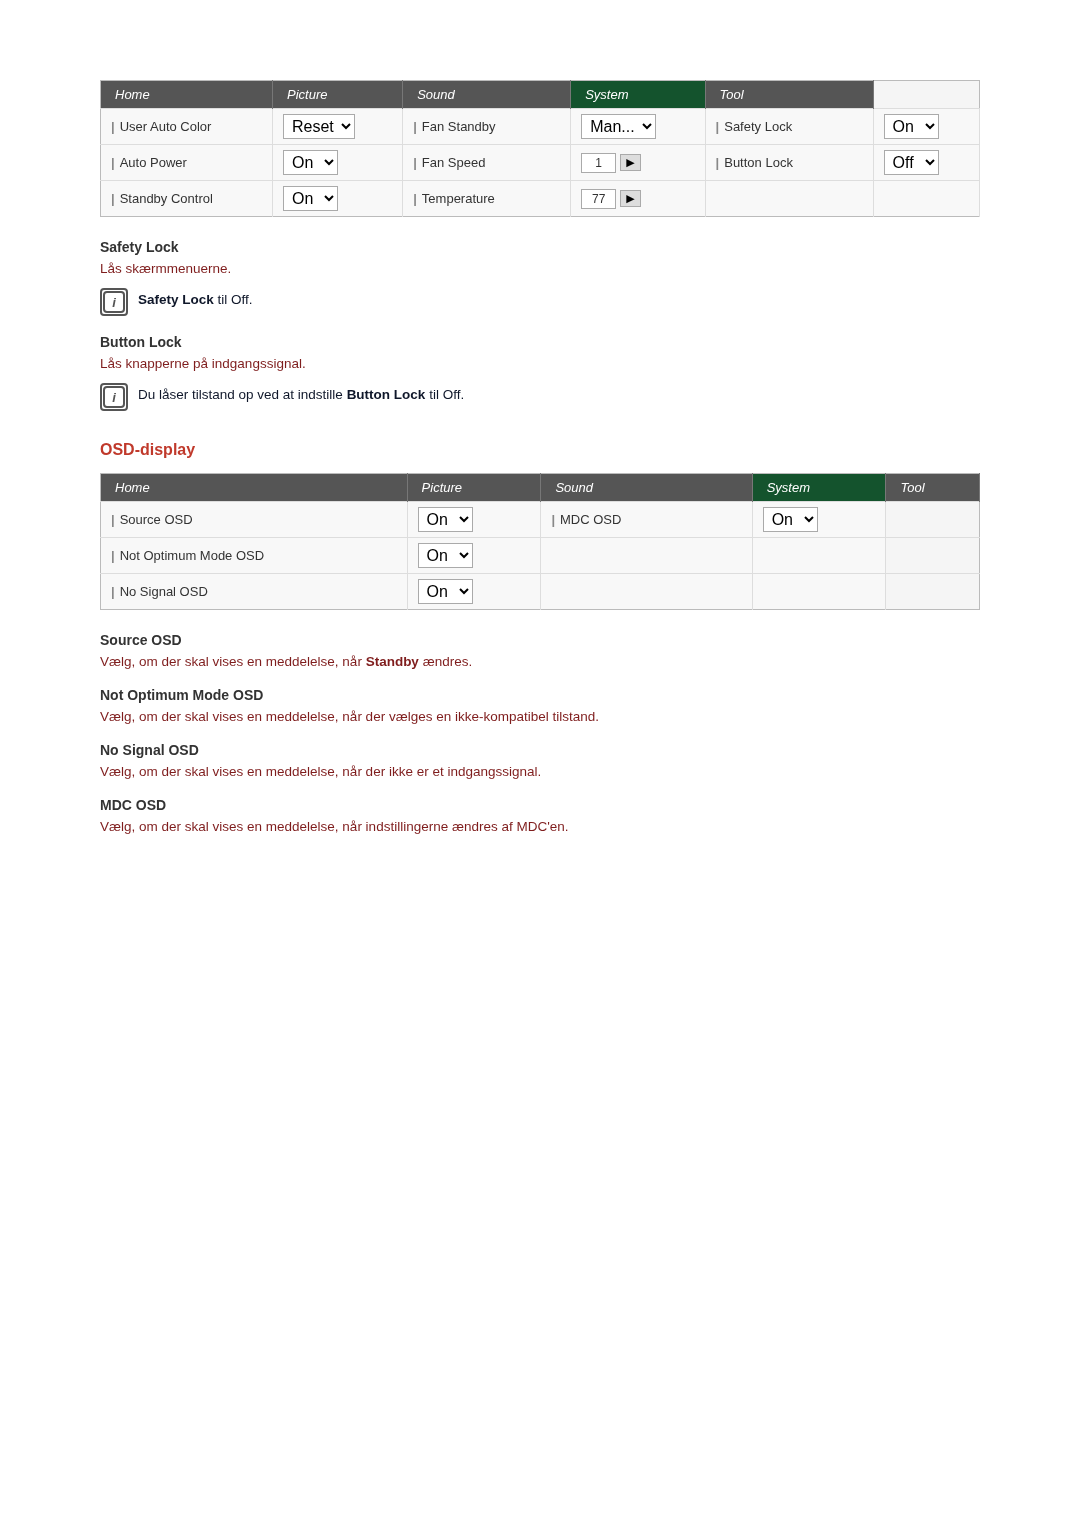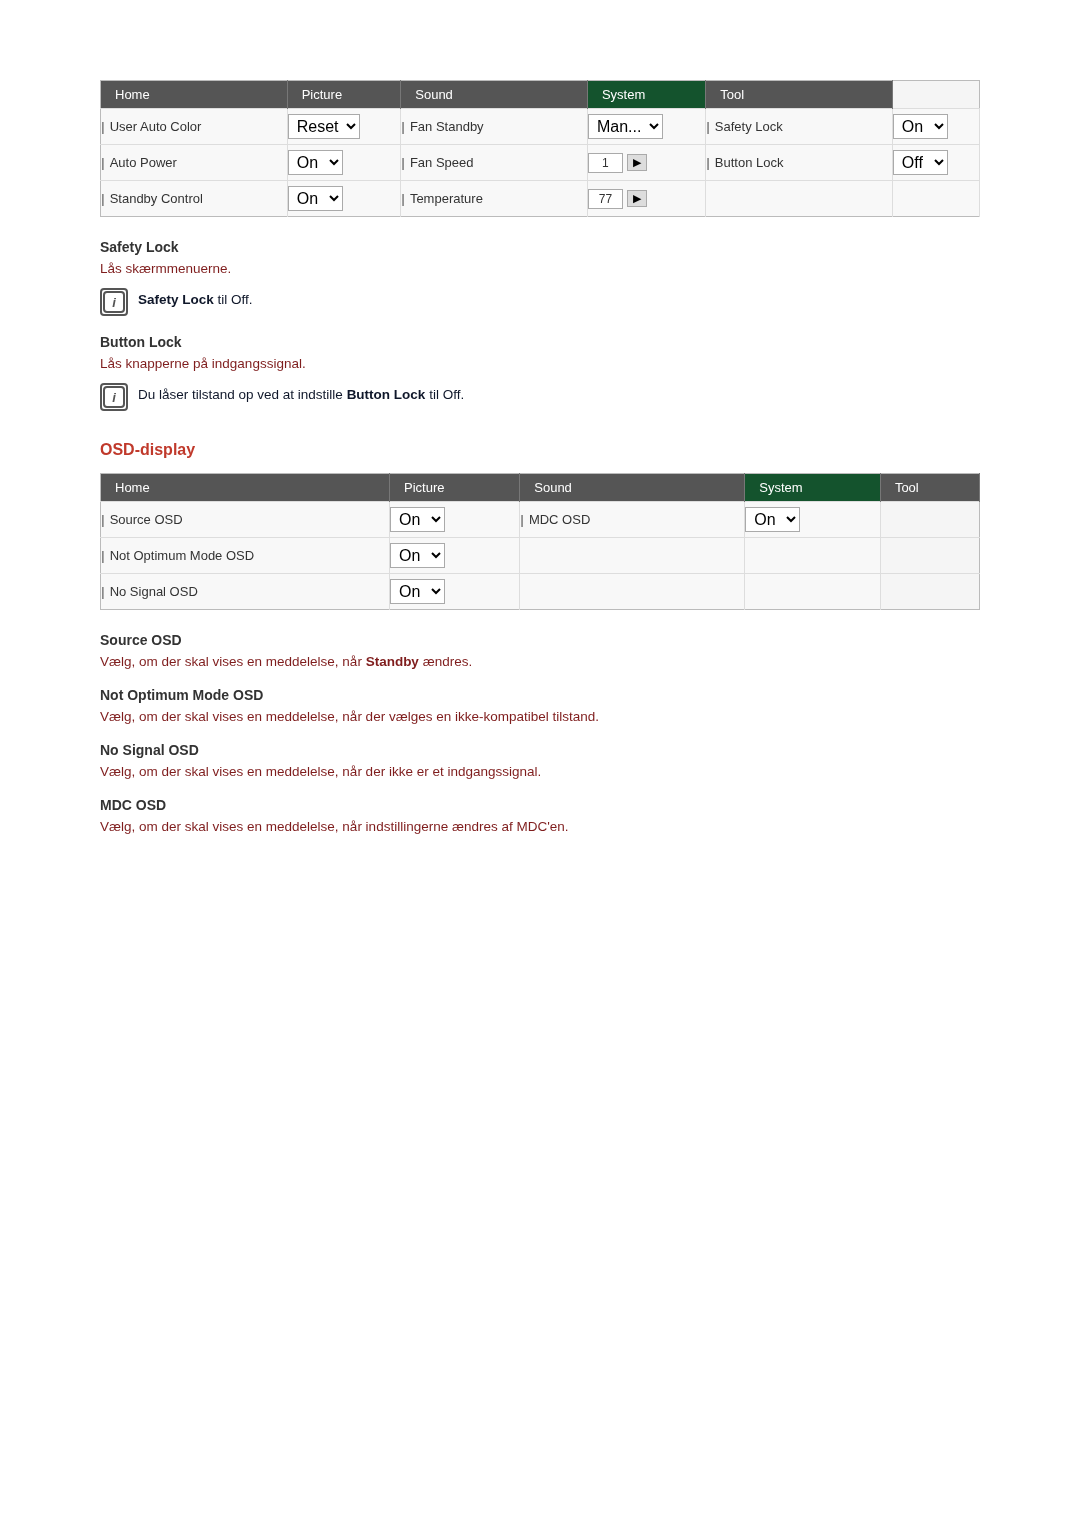--- a/index.html
+++ b/index.html
@@ -32,33 +32,34 @@
       background: #555;
     }
 
     .menu-table thead th {
       color: #fff;
       font-size: 13px;
       font-weight: normal;
       padding: 6px 14px;
       text-align: left;
       border-right: 1px solid #777;
+      font-style: italic;
     }
 
     .menu-table thead th.active-tab {
       background: #14532d;
     }
 
     .menu-table tbody tr {
       background: #f8f8f8;
       border-top: 1px solid #ddd;
     }
 
     .menu-table tbody td {
-      padding: 5px 0;
+      padding: 5px 10px;
       font-size: 13px;
       vertical-align: middle;
       border-right: 1px solid #ddd;
       white-space: nowrap;
     }
 
     .menu-table tbody td.label-cell {
       color: #333;
       min-width: 120px;
     }

